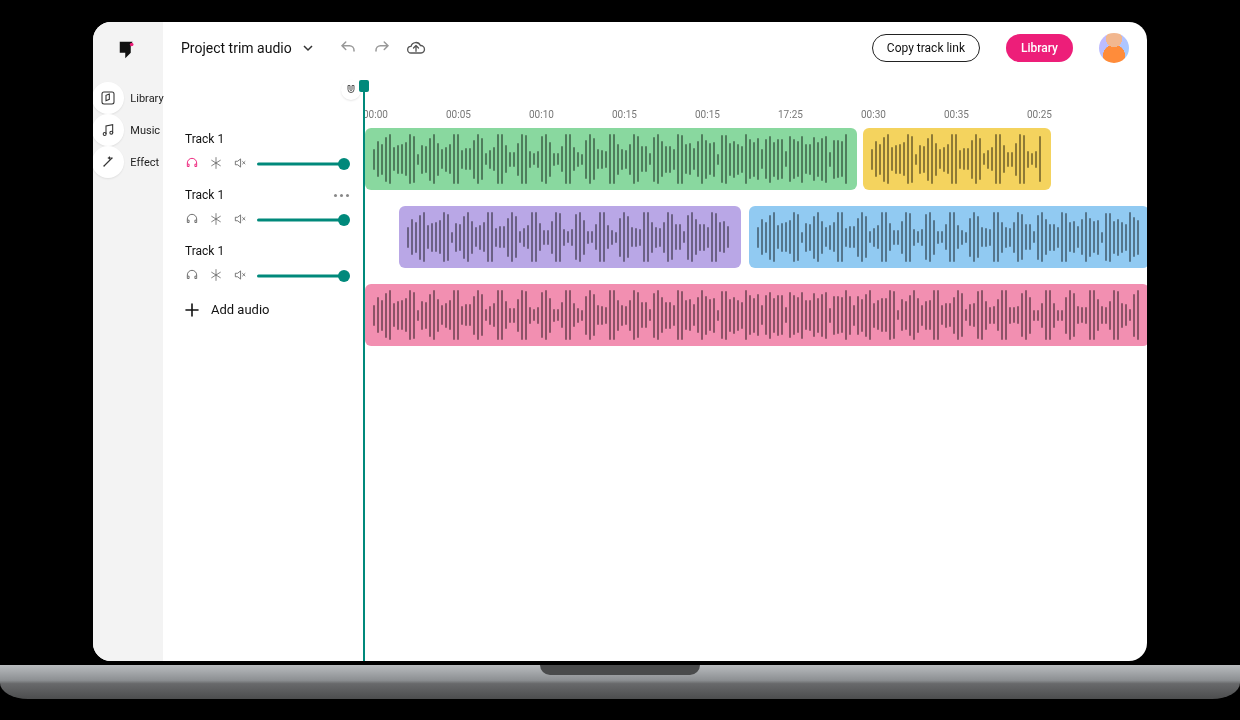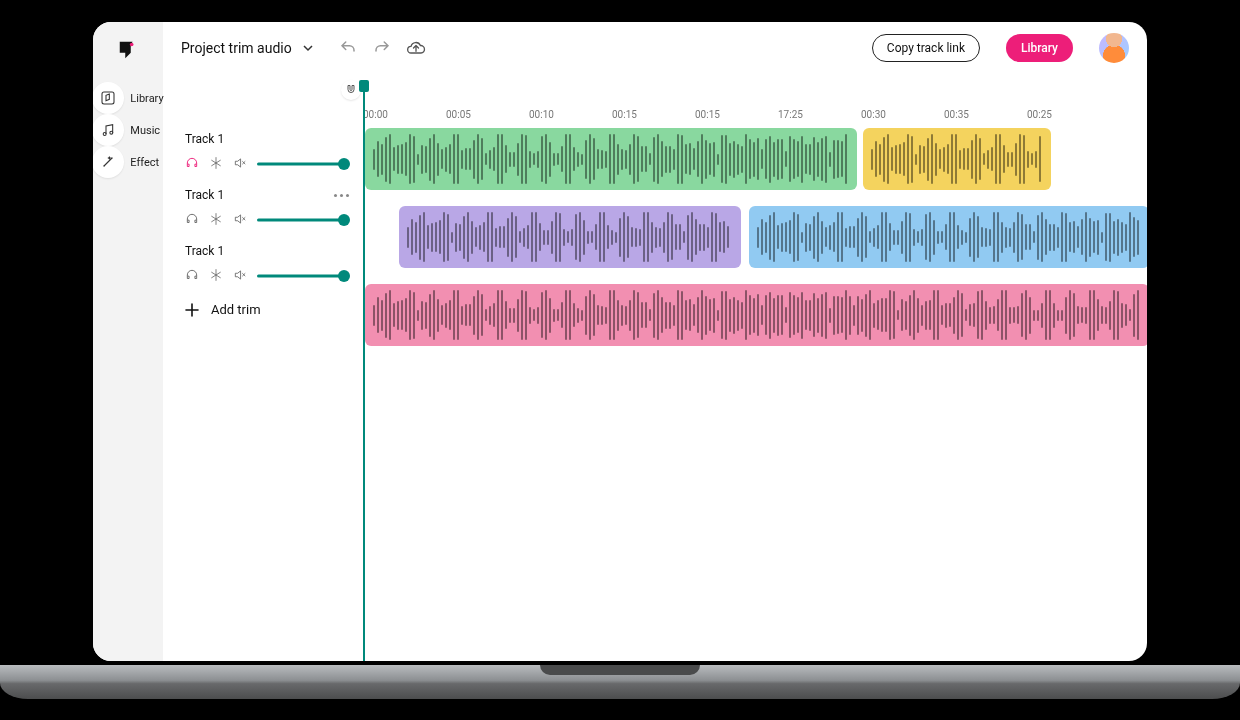--- a/index.html
+++ b/index.html
@@ -230,21 +230,21 @@
                       <div class="vol-track"></div>
                       <div class="vol-knob"></div>
                     </div>
                   </div>
                 </div>
               </div>
             <div class="add-track">
               <svg width="14" height="14" viewBox="0 0 14 14">
                   <path d="M7 1v12M1 7h12" stroke="#111" stroke-width="1.6" stroke-linecap="round"></path>
                 </svg>
-              <span>Add trim</span>
+              <span>Add audio</span>
             </div>
           </div>
 
           <div class="timeline">
             <div class="magnet">
               <svg width="12" height="12" viewBox="0 0 24 24">
                   <path d="M6 3v8a6 6 0 0012 0V3M6 3h4v8a2 2 0 004 0V3h4" fill="none" stroke="#555" stroke-width="2"></path>
                 </svg>
             </div>
             <div class="ruler" id="ruler">

